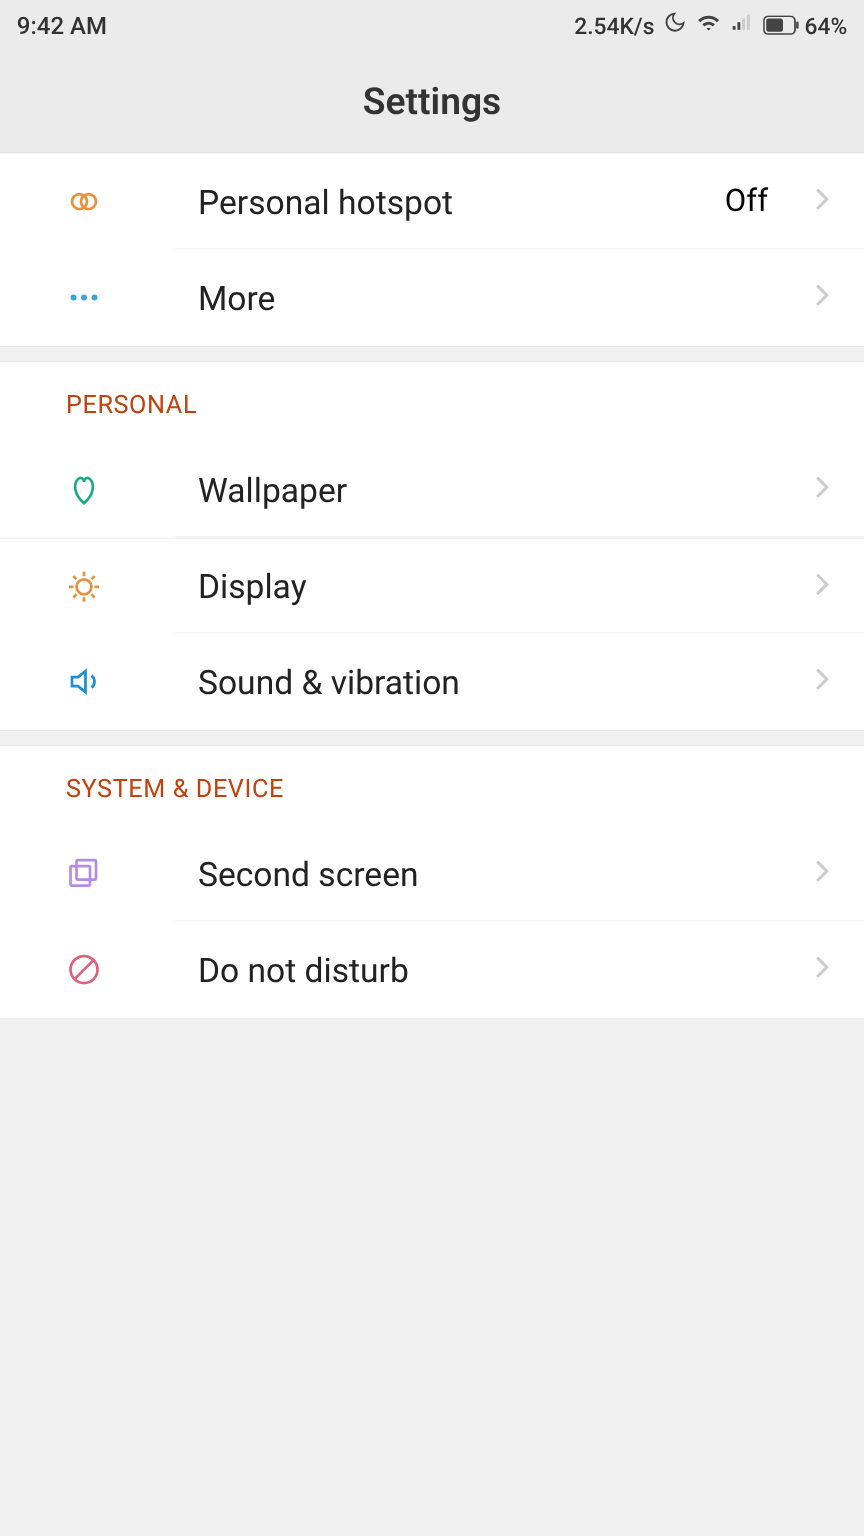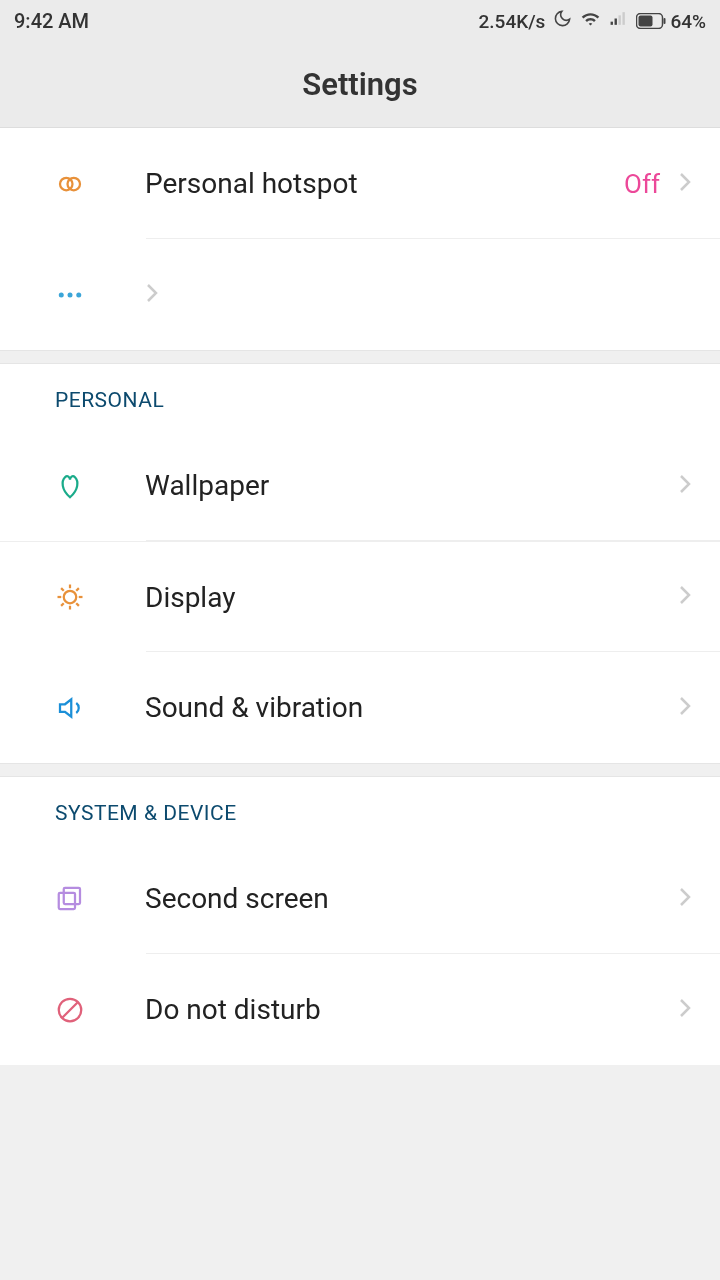--- a/index.html
+++ b/index.html
@@ -42,31 +42,32 @@
 }
 .content {
   background: #f0f0f0;
 }
 .section {
   background: #fff;
 }
 .section-header {
   padding: 24px 55px 18px;
   font-size: 21px;
-  color: #0c4a6e;
+  color: #c2410c;
   letter-spacing: 0.5px;
   background: #fff;
 }
 .row {
-  height: 111px;
+  height: 80px;
   display: flex;
   align-items: center;
   padding: 0 26px 0 55px;
   background: #fff;
   position: relative;
+  gap: 20px;
 }
 .row .divider {
   position: absolute;
   left: 146px;
   right: 0;
   bottom: 0;
   height: 1px;
   background: #eee;
 }
 .row:last-child .divider { display: none; }
@@ -78,21 +79,21 @@
 }
 .icon-slot svg { width: 30px; height: 30px; }
 .row-label {
   flex: 1;
   font-size: 28px;
   color: #222;
   font-weight: 400;
 }
 .row-value {
   font-size: 26px;
-  color: #ec4899;
+  color: #000000;
   margin-right: 18px;
 }
 .chevron {
   color: #ccc;
 }
 .gap {
   height: 14px;
   background: #f0f0f0;
   border-top: 1px solid #e5e5e5;
   border-bottom: 1px solid #e5e5e5;
@@ -164,20 +165,21 @@
       <div class="divider"></div>
     </div>
     <div class="row">
       <div class="icon-slot">
         <svg viewBox="0 0 24 24" fill="#3ba5d8">
             <circle cx="5" cy="12" r="2"></circle>
             <circle cx="12" cy="12" r="2"></circle>
             <circle cx="19" cy="12" r="2"></circle>
           </svg>
       </div>
+      <div class="row-label">More</div>
       <div class="chevron">
         <svg width="16" height="24" viewBox="0 0 16 24" fill="none" stroke="#ccc" stroke-width="2.5">
             <polyline points="3,4 11,12 3,20"></polyline>
           </svg>
       </div>
     </div>
   </div>
 
   <div class="gap"></div>
 

